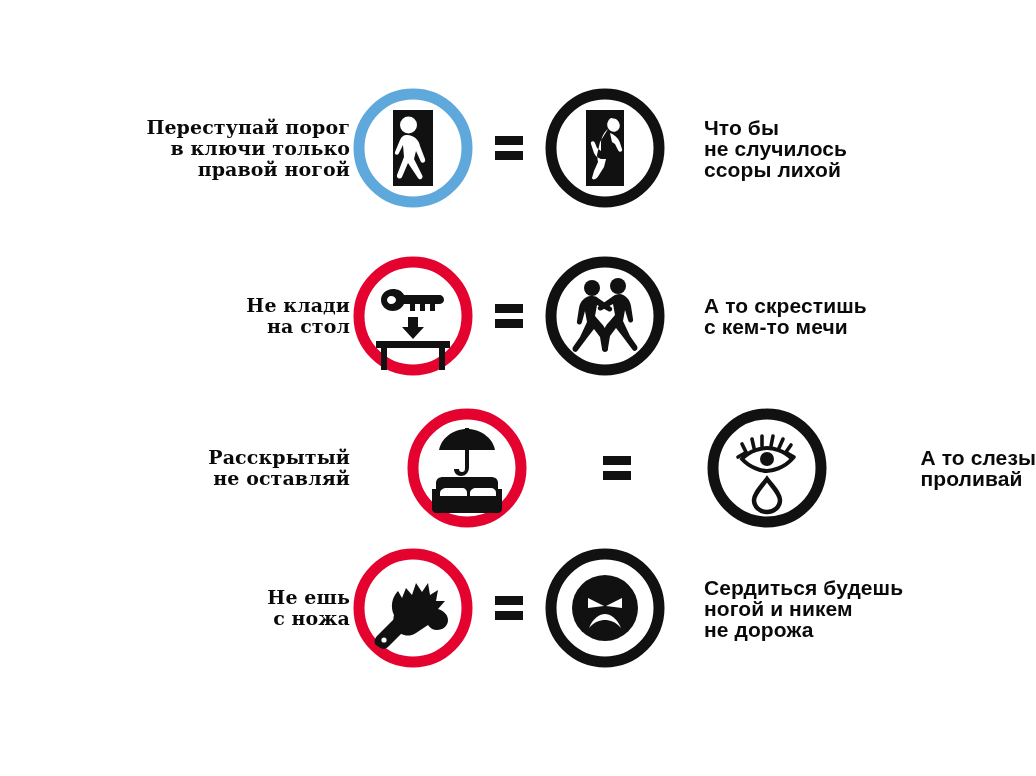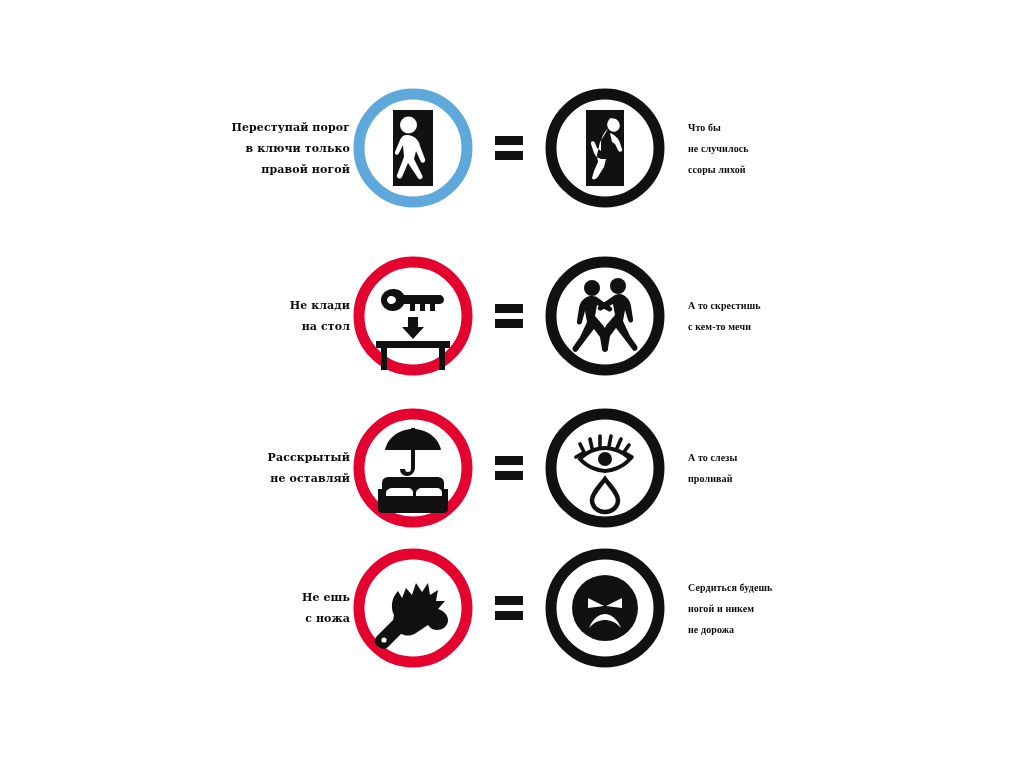--- a/index.html
+++ b/index.html
@@ -32,31 +32,31 @@
     align-items: center;
   }
 
   
   .text-left {
     width: 290px;
     margin-left: 60px;
     text-align: right;
     font-family: "DejaVu Serif", "Liberation Serif", serif;
     font-weight: bold;
-    font-size: 11px;
+    font-size: 19px;
     line-height: 21px;
     color: #0a0a0a;
     letter-spacing: 0.1px;
   }
   .text-right {
-    margin-left: 20px;
+    margin-left: 36px;
     text-align: left;
-    font-family: Liberation Serif, serif;
+    font-family: Liberation Sans, sans-serif;
     font-weight: bold;
-    font-size: 10px;
+    font-size: 21px;
     line-height: 21px;
     color: #0a0a0a;
     letter-spacing: 0.1px;
   }
   .text-line { display: block; white-space: pre; }
 
   
   .equals {
     width: 66px;
     display: flex;
@@ -166,21 +166,21 @@
         </g>
       </svg>
     </div>
 
     <div class="text-right">
       <span class="text-line">А то скрестишь</span>
       <span class="text-line">с кем-то мечи</span>
     </div>
   </div>
 
-  <div class="row" style="top:388px;">
+  <div class="row" style="top:388px;justify-content:space-between;">
     <div class="text-left">
       <span class="text-line">Расскрытый</span>
       <span class="text-line">не оставляй</span>
     </div>
 
     <div class="sign">
       <svg viewBox="0 0 126 126">
         <circle cx="63" cy="63" r="54" fill="none" stroke="#E3032E" stroke-width="11"></circle>
         <g fill="#111111">
 

